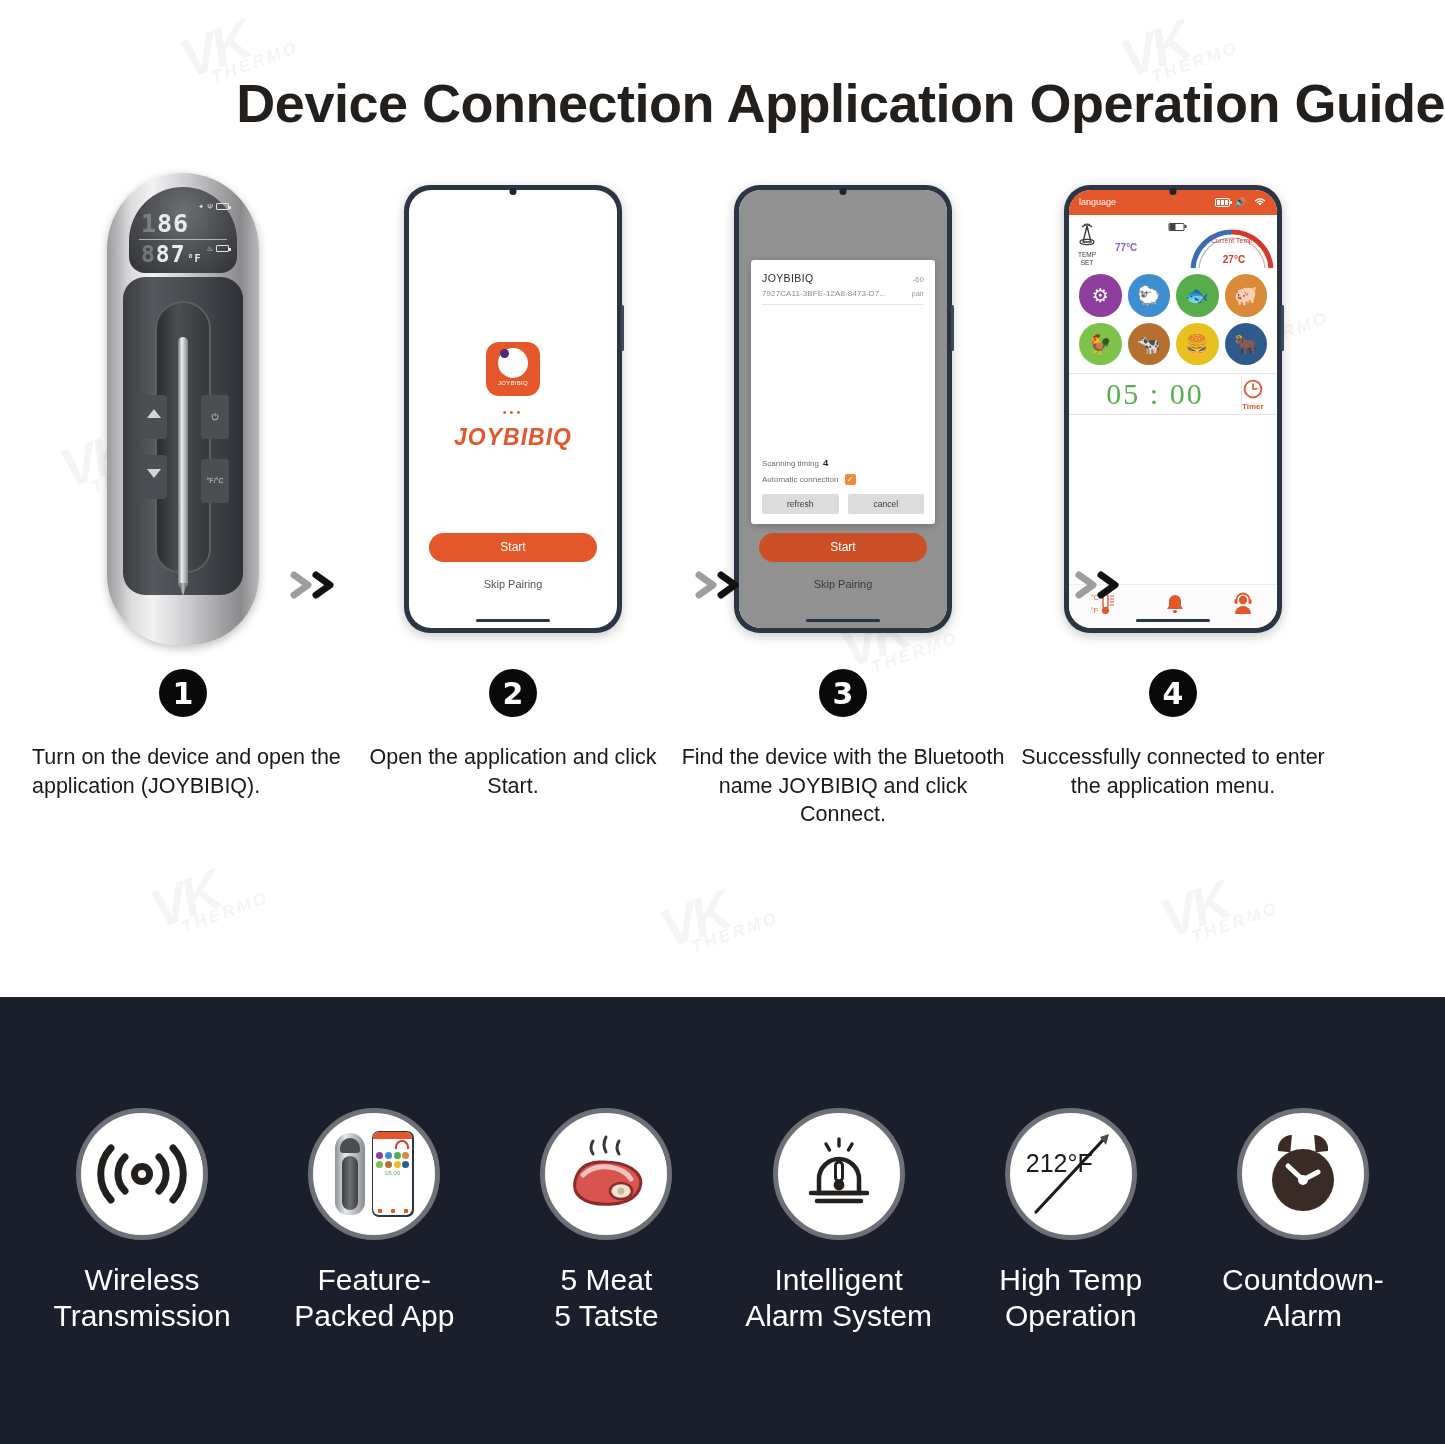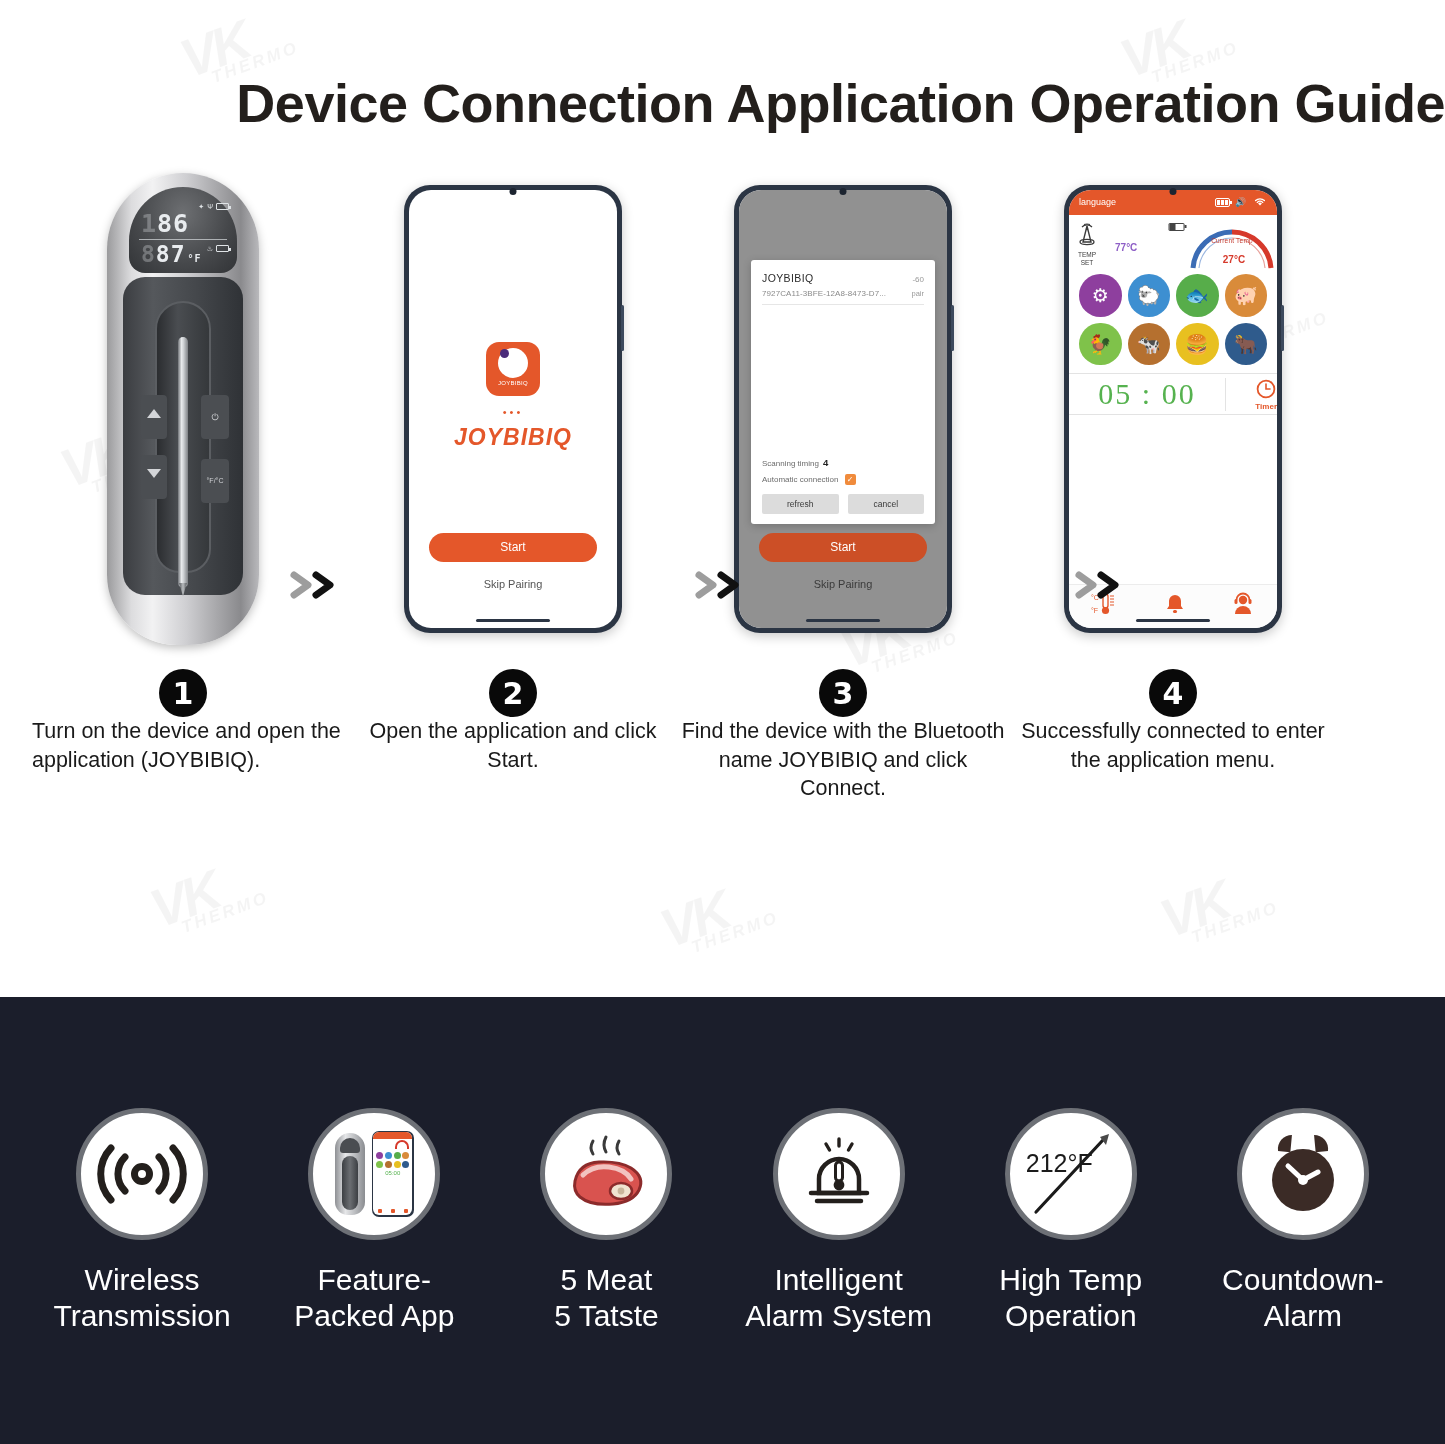--- a/index.html
+++ b/index.html
@@ -58,20 +58,21 @@
 
   .badge {
     width: 48px; height: 48px; border-radius: 50%;
     background: #090909; color: #fff;
     display: flex; align-items: center; justify-content: center;
     font-size: 30px; font-weight: bold;
     margin-top: 18px;
     font-family: "DejaVu Sans", sans-serif;
   }
   .caption {
+    margin-top: 26px;
     text-align: center;
     font-size: 21.5px;
     line-height: 1.33;
     color: #1a1a1a;
     width: 330px;
   }
   .step-1 .caption { text-align: left; padding-left: 14px; }
 
   
   .device {
@@ -243,21 +244,21 @@
   .m-cur-temp { position:absolute; top:15px; left:4px; right:0; font-size:22px; color:#d6392b; font-weight:bold; }
   .m-cur-temp span { font-size:10px; }
   .m-grid { display:grid; grid-template-columns:repeat(4,1fr); gap:6px; padding:6px 10px 8px; }
   .m-cell { width:100%; padding-top:100%; border-radius:50%; position:relative; }
   .m-cell .gi { position:absolute; inset:0; display:flex; align-items:center; justify-content:center;
                 color:#fff; font-size:19px; }
   .m-timer-row { display:flex; align-items:center; border-top:1px solid #e3e3e3;
                  border-bottom:1px solid #e3e3e3; height:42px; }
   .m-timer { flex:1; text-align:center; font-size:30px; color:#56b24f; letter-spacing:2px;
              font-family:Liberation Serif, serif; }
-  .m-timer-btn { width:52px; border-left:1px solid #e3e3e3; text-align:right; }
+  .m-timer-btn { width:36px; border-left:1px solid #e3e3e3; text-align:left; }
   .m-timer-btn .lbl { font-size:8px; color:#e4572a; font-weight:bold; margin-top:-2px;}
   .m-body { flex:1; background:#fff; }
   .m-bottom { height:44px; display:flex; align-items:center; justify-content:space-around;
               border-top:1px solid #ececec; background:#fcfcfc; }
 
   
   .features {
     position:absolute; bottom:0; left:0; right:0; height:447px;
     background:#1b1e2b; display:flex; align-items:center; padding: 0 26px;
   }

